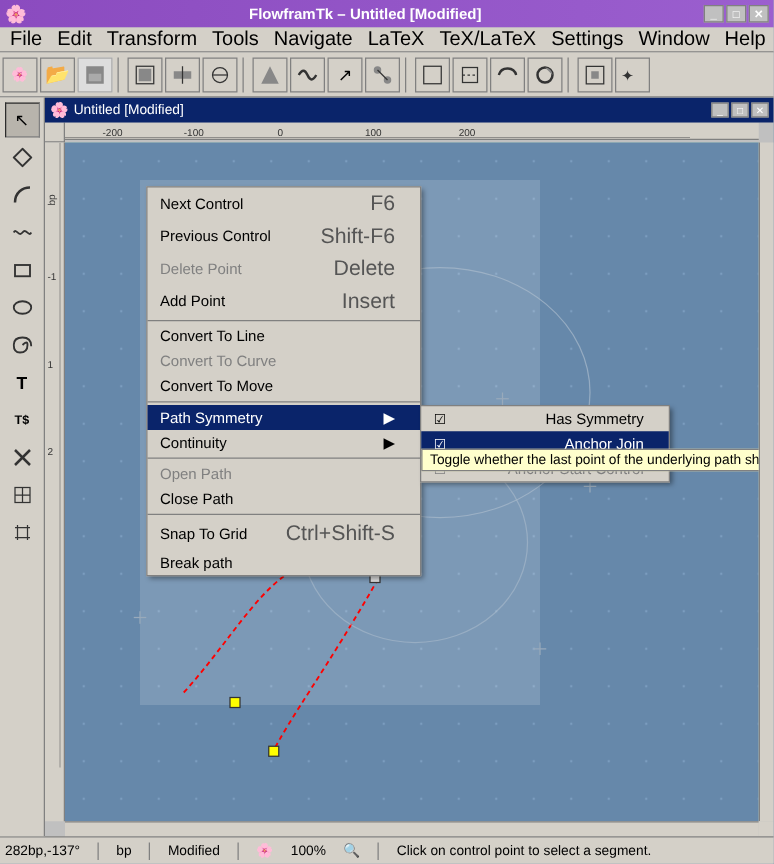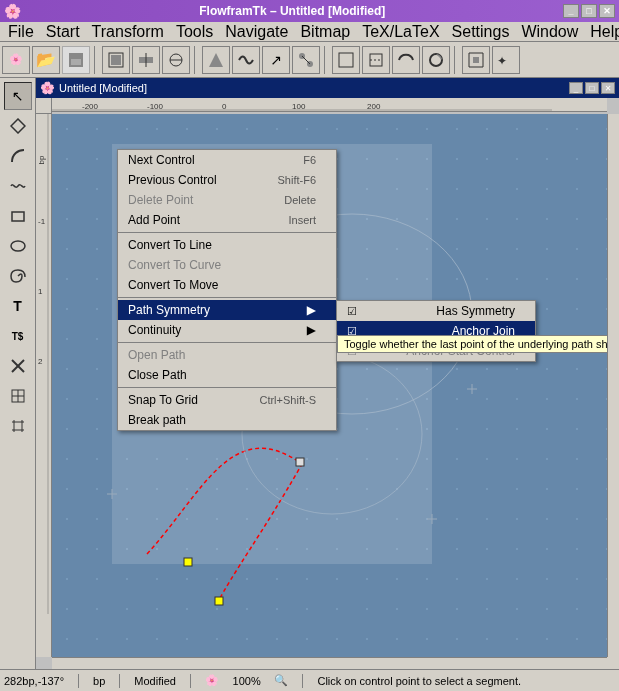--- a/index.html
+++ b/index.html
@@ -198,21 +198,21 @@
       color: white;
     }
     .ctx-separator {
       height: 1px;
       background: #808080;
       margin: 2px 0;
     }
     .ctx-shortcut {
       color: #555;
       margin-left: 20px;
-      font-size: 11px;
+      font-size: 17px;
     }
     .ctx-arrow {
       margin-left: 10px;
     }
 
     
     .submenu {
       position: absolute;
       left: 100%;
       top: 0;
@@ -305,25 +305,25 @@
   <span>FlowframTk – Untitled [Modified]</span>
   <div class="title-bar-buttons">
     <div class="title-btn">_</div>
     <div class="title-btn">□</div>
     <div class="title-btn">✕</div>
   </div>
 </div>
 
 <div class="menu-bar">
   <span class="menu-item">File</span>
-  <span class="menu-item">Start</span>
+  <span class="menu-item">Edit</span>
   <span class="menu-item">Transform</span>
   <span class="menu-item">Tools</span>
   <span class="menu-item">Navigate</span>
-  <span class="menu-item">Bitmap</span>
+  <span class="menu-item">LaTeX</span>
   <span class="menu-item">TeX/LaTeX</span>
   <span class="menu-item">Settings</span>
   <span class="menu-item">Window</span>
   <span class="menu-item">Help</span>
 </div>
 
 <div class="toolbar">
   <div class="toolbar-btn">🌸</div>
   <div class="toolbar-btn" style="font-size:16px;">📂</div>
   <div class="toolbar-btn" style="background:#ddd;border:1px solid #aaa;">

